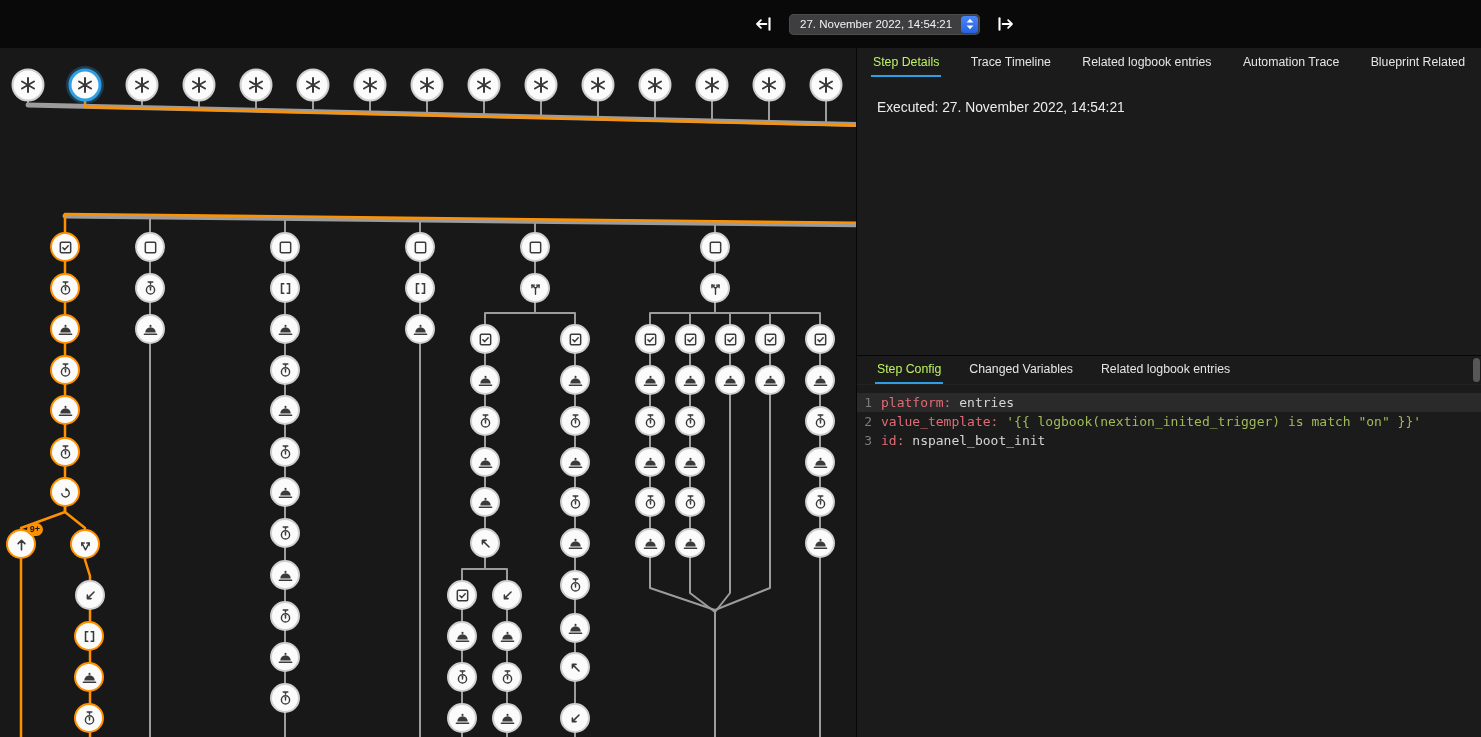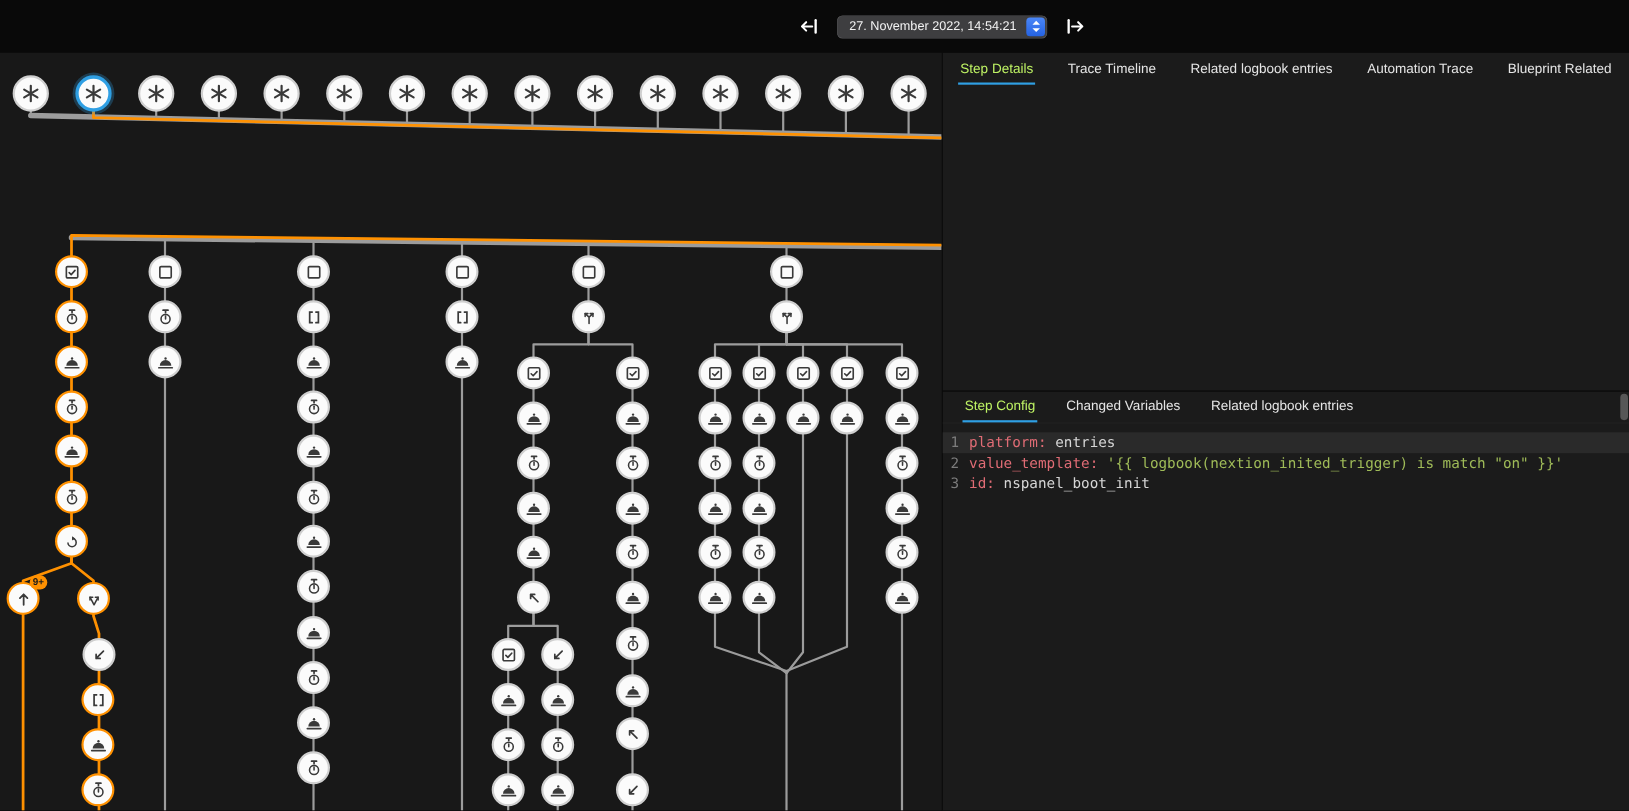--- a/index.html
+++ b/index.html
@@ -10,21 +10,21 @@
     --tok-string:#9fbb58;
     --tok-plain:#d6d6d6;
   }
   *{box-sizing:border-box;margin:0;padding:0}
   html,body{background:#000}
   body{font-family:"Liberation Sans",sans-serif;}
   .app{position:relative;width:1481px;height:737px;background:#181818;overflow:hidden}
 
   
   header{position:relative;height:48px;background:#090909;}
-  .toolbar-center{position:absolute;left:724px;top:0;height:48px;display:flex;align-items:center;gap:13px;}
+  .toolbar-center{position:absolute;left:752px;top:0;height:48px;display:flex;align-items:center;gap:13px;}
   .icon-btn{background:none;border:none;padding:0;width:24px;height:24px;cursor:pointer;display:flex;align-items:center;justify-content:center;color:#fff}
   .trace-select{display:flex;align-items:center;gap:9px;height:21px;padding:0 2px 0 11px;border-radius:5px;
     background:#3e3e40;box-shadow:inset 0 0 0 .5px #5a5a5c;cursor:pointer;}
   .trace-select .val{font-size:11.5px;color:#f3f3f3;white-space:nowrap;}
   .stepper{width:17px;height:17px;border-radius:3.5px;background:linear-gradient(#4a86f7,#2563e3);display:flex;align-items:center;justify-content:center;}
 
   
   .main{display:flex;height:689px;}
   .graph{position:relative;width:856px;height:689px;background:#181818;overflow:hidden;flex:none}
   .graph svg.edges{position:absolute;left:0;top:0}
@@ -686,20 +686,23 @@
 
     <aside class="panel">
       <section class="panel-top">
         <nav class="tabbar top" id="top-tabs">
             <button class="tab active">Step Details</button>
             <button class="tab">Trace Timeline</button>
             <button class="tab">Related logbook entries</button>
             <button class="tab">Automation Trace</button>
             <button class="tab">Blueprint Related</button>
           </nav>
+        <div class="panel-content">
+          <p class="executed">Executed: 27. November 2022, 14:54:21</p>
+        </div>
       </section>
       <section class="panel-bottom">
         <nav class="tabbar bottom" id="bottom-tabs">
             <button class="tab active">Step Config</button>
             <button class="tab">Changed Variables</button>
             <button class="tab">Related logbook entries</button>
           </nav>
         <div class="code" id="code">
             <div class="code-line active">
               <span class="gutter">1</span>

